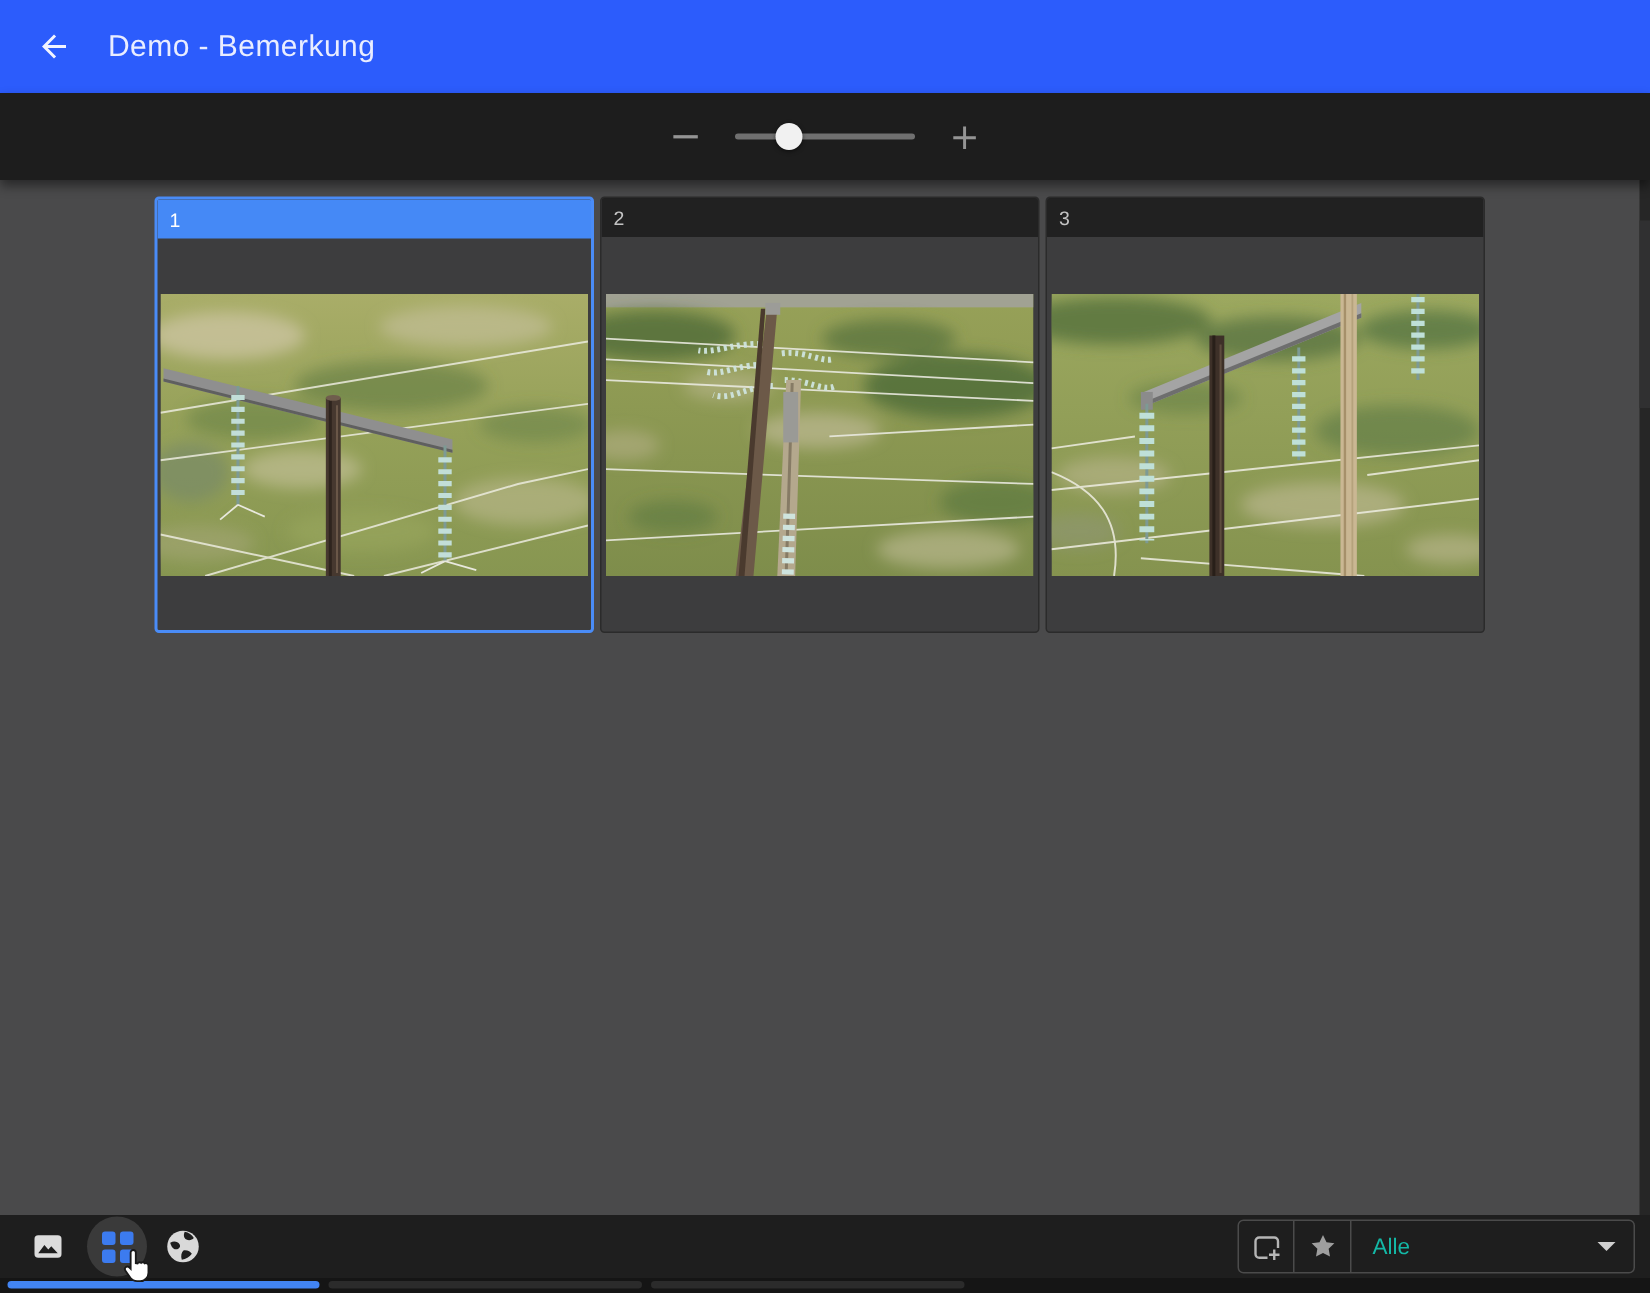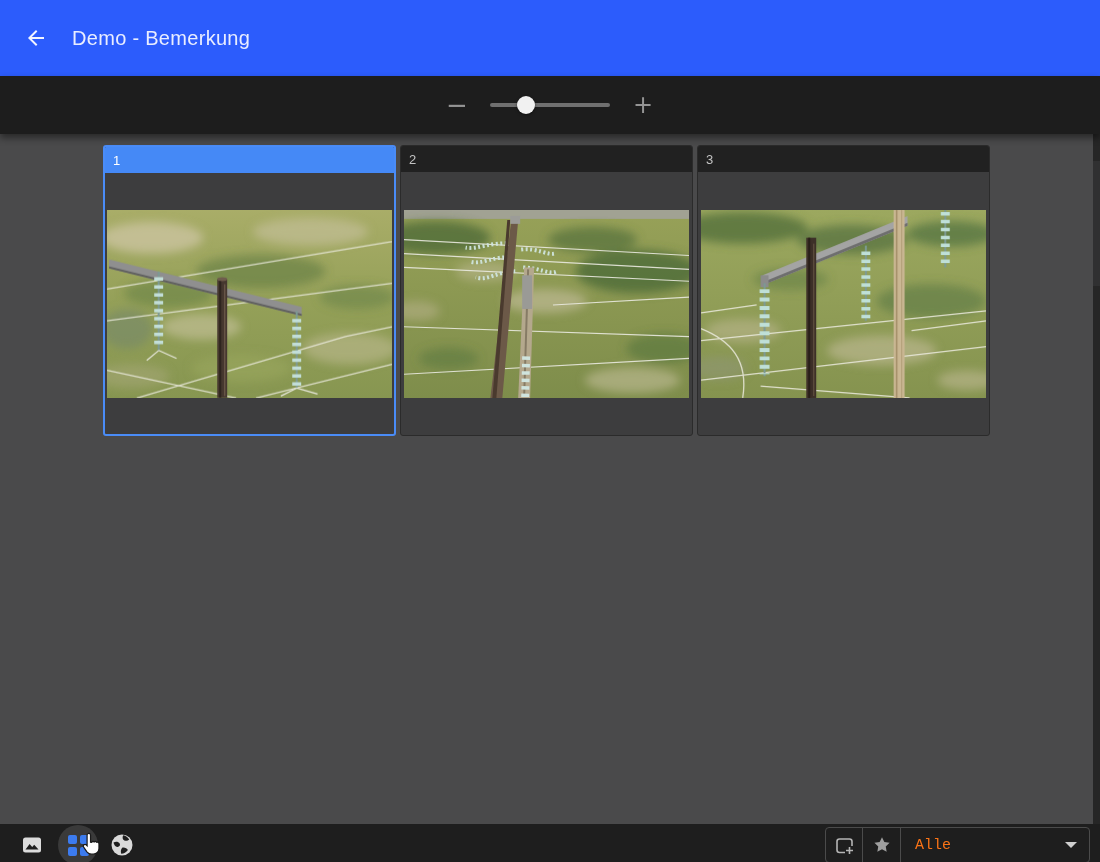--- a/index.html
+++ b/index.html
@@ -5,21 +5,21 @@
   * { box-sizing: border-box; margin: 0; padding: 0; }
   html,body { width: 1100px; height: 862px; overflow: hidden; }
   body {
     font-family: "Liberation Sans", "DejaVu Sans", sans-serif;
     background: #4a4a4b;
     position: relative;
   }
 
   
   .appbar {
-    height: 76px; background: #2c5cfc;
+    height: 62px; background: #2c5cfc;
     display: flex; align-items: center;
     color: #eef1ff;
   }
   .back-btn {
     width: 40px; height: 40px; margin-left: 16px;
     display: flex; align-items: center; justify-content: center;
     cursor: pointer; border-radius: 50%;
   }
   .appbar-title {
     margin-left: 16px; font-size: 20px; letter-spacing: .3px; color: #e9edff;
@@ -100,21 +100,21 @@
     border: 1px solid #4b4b4b; border-radius: 4px;
     display: flex; align-items: stretch; background: #1e1e1e;
   }
   .fg-cell { display: flex; align-items: center; justify-content: center; cursor: pointer; }
   .fg-addimg { width: 36px; }
   .fg-star { width: 38px; border-left: 1px solid #4b4b4b; }
   .fg-dropdown {
     flex: 1; border-left: 1px solid #4b4b4b;
     display: flex; align-items: center; padding: 0 12px 0 14px;
   }
-  .fg-dropdown-label { font-size: 15px; color: #f97316; font-family: Liberation Mono, monospace; }
+  .fg-dropdown-label { font-size: 15px; color: #14b8a6; }
   .caret-down {
     margin-left: auto; width: 0; height: 0;
     border-left: 6px solid transparent; border-right: 6px solid transparent;
     border-top: 6px solid #cfcfcf;
   }
 
   
   .pager { height: 10px; background: #151515; position: relative; }
   .pager-seg {
     position: absolute; top: 2px; height: 5px; border-radius: 2.5px;

